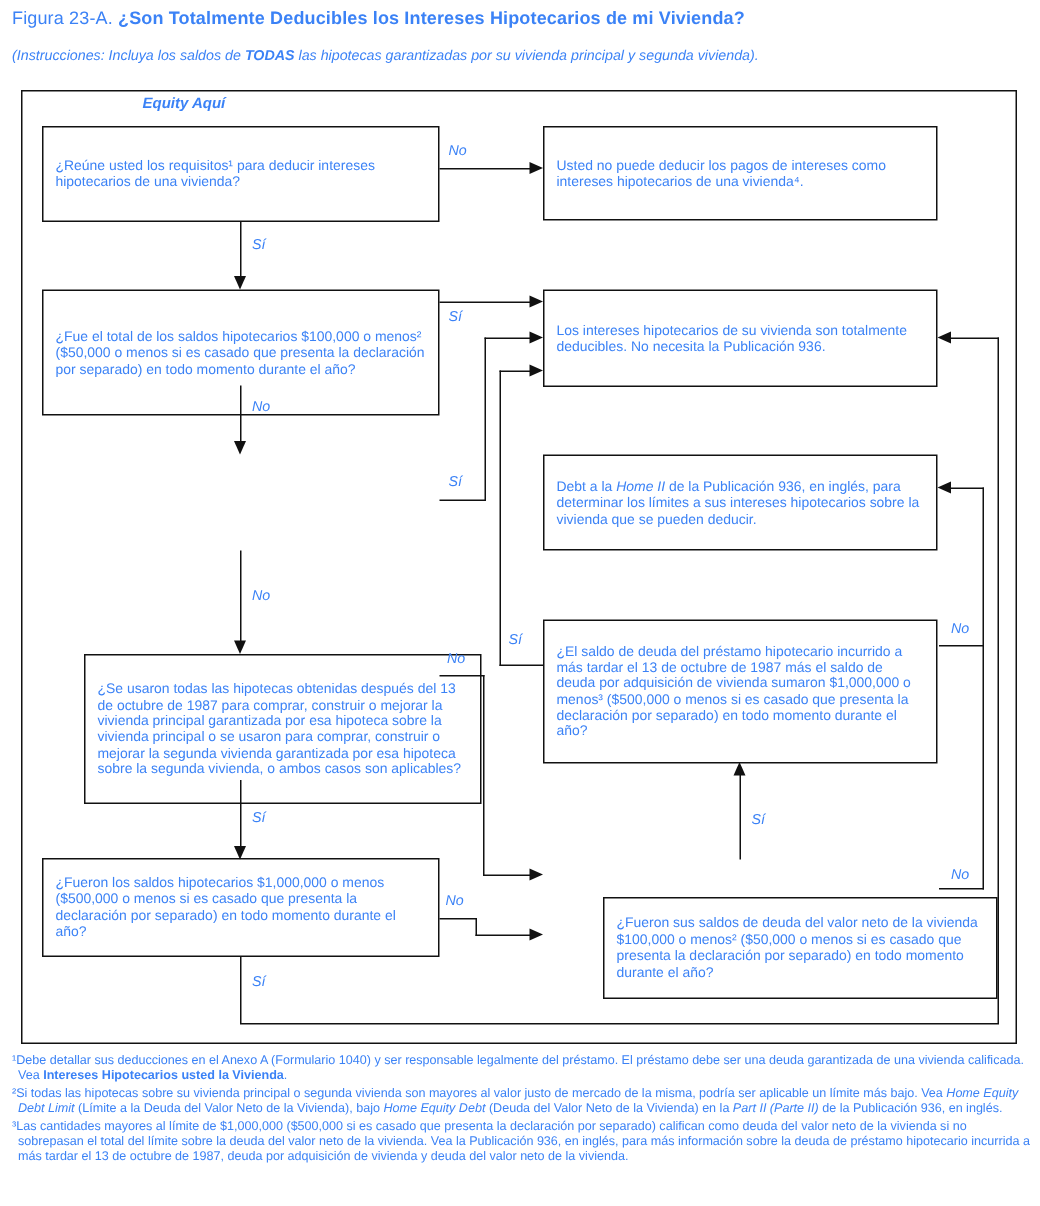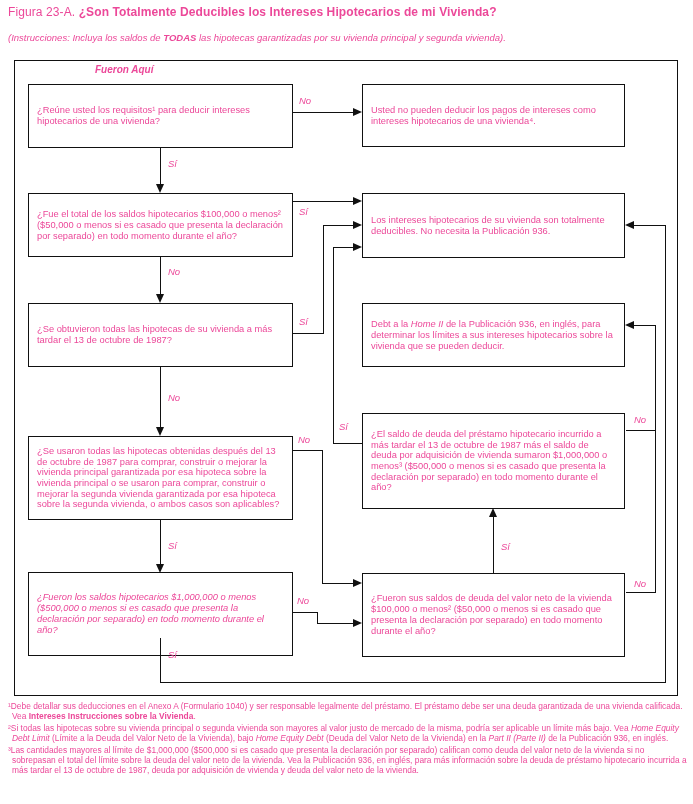--- a/index.html
+++ b/index.html
@@ -1,17 +1,17 @@
 <!DOCTYPE html>
 <html lang="es"><head>
 <meta charset="utf-8">
 <style>
   html,body{margin:0;padding:0;background:#fff;}
   #canvas{position:relative;width:693px;height:804px;background:#fff;overflow:hidden;
-          font-family:"Liberation Sans","DejaVu Sans",sans-serif;color:#ec4899;}
+          font-family:"Liberation Sans","DejaVu Sans",sans-serif;color:#3b82f6;}
   .title{position:absolute;left:8px;top:5px;font-size:12px;letter-spacing:.1px;}
   .instructions{position:absolute;left:8px;top:32px;font-size:9.5px;}
   .frame{position:absolute;left:14px;top:60px;width:664px;height:636px;border:1px solid #111;box-sizing:border-box;}
   .start{position:absolute;left:95px;top:64px;font-size:10px;font-weight:bold;font-style:italic;}
   .fbox{position:absolute;border:1px solid #111;background:#fff;box-sizing:border-box;
         display:flex;align-items:center;font-size:9.3px;line-height:11px;padding:4px 8px;}
   .lbox{left:28px;width:265px;}
   .rbox{left:362px;width:263px;}
   .tight{line-height:10.6px;}
   .hl,.vl{position:absolute;background:#111;}
@@ -30,51 +30,48 @@
 </style>
 </head>
 <body>
 
 <div id="canvas">
 
   <div class="title"><span>Figura 23-A. </span><span class="seg-b">¿Son Totalmente Deducibles los Intereses Hipotecarios de mi Vivienda?</span></div>
   <div class="instructions"><span class="seg-i">(Instrucciones: Incluya los saldos de </span><span class="seg-b seg-i">TODAS</span><span class="seg-i"> las hipotecas garantizadas por su vivienda principal y segunda vivienda).</span></div>
 
   <div class="frame"></div>
-  <div class="start">Fueron Aquí</div>
+  <div class="start">Equity Aquí</div>
 
   <div class="fbox lbox" style="top:84px;height:64px;">
     <span>¿Reúne usted los requisitos¹ para deducir intereses hipotecarios de una vivienda?</span>
   </div>
-  <div class="fbox lbox" style="top:193px;height:64px;">
+  <div class="fbox lbox" style="top:193px;height:84px;">
     <span>¿Fue el total de los saldos hipotecarios $100,000 o menos² ($50,000 o menos si es casado que presenta la declaración por separado) en todo momento durante el año?</span>
   </div>
-  <div class="fbox lbox" style="top:303px;height:64px;">
-    <span>¿Se obtuvieron todas las hipotecas de su vivienda a más tardar el 13 de octubre de 1987?</span>
-  </div>
-  <div class="fbox lbox tight" style="top:436px;height:84px;">
+  <div class="fbox lbox tight" style="top:436px;height:100px;margin-left:28px;">
     <span>¿Se usaron todas las hipotecas obtenidas después del 13 de octubre de 1987 para comprar, construir o mejorar la vivienda principal garantizada por esa hipoteca sobre la vivienda principal o se usaron para comprar, construir o mejorar la segunda vivienda garantizada por esa hipoteca sobre la segunda vivienda, o ambos casos son aplicables?</span>
   </div>
-  <div class="fbox lbox" style="top:572px;height:84px;font-style:italic;">
+  <div class="fbox lbox" style="top:572px;height:66px;">
     <span>¿Fueron los saldos hipotecarios $1,000,000 o menos ($500,000 o menos si es casado que presenta la declaración por separado) en todo momento durante el año?</span>
   </div>
 
   <div class="fbox rbox" style="top:84px;height:63px;">
-    <span>Usted no pueden deducir los pagos de intereses como intereses hipotecarios de una vivienda⁴.</span>
+    <span>Usted no puede deducir los pagos de intereses como intereses hipotecarios de una vivienda⁴.</span>
   </div>
   <div class="fbox rbox" style="top:193px;height:65px;justify-content:flex-end;">
     <span>Los intereses hipotecarios de su vivienda son totalmente deducibles. No necesita la Publicación 936.</span>
   </div>
   <div class="fbox rbox" style="top:303px;height:64px;">
     <span><span>Debt a la </span><span class="seg-i">Home II</span><span> de la Publicación 936, en inglés, para determinar los límites a sus intereses hipotecarios sobre la vivienda que se pueden deducir.</span></span>
   </div>
   <div class="fbox rbox tight" style="top:413px;height:96px;">
     <span>¿El saldo de deuda del préstamo hipotecario incurrido a más tardar el 13 de octubre de 1987 más el saldo de deuda por adquisición de vivienda sumaron $1,000,000 o menos³ ($500,000 o menos si es casado que presenta la declaración por separado) en todo momento durante el año?</span>
   </div>
-  <div class="fbox rbox" style="top:573px;height:84px;">
+  <div class="fbox rbox" style="top:598px;height:68px;margin-left:40px;">
     <span>¿Fueron sus saldos de deuda del valor neto de la vivienda $100,000 o menos² ($50,000 o menos si es casado que presenta la declaración por separado) en todo momento durante el año?</span>
   </div>
 
   <div class="hl" style="left:293px;top:112px;width:61px;"></div>
   <div class="ar right" style="left:353px;top:108px;"></div>
   <div class="lbl" style="left:299px;top:95px;">No</div>
 
   <div class="vl" style="left:160px;top:148px;height:37px;"></div>
   <div class="ar down" style="left:156px;top:184px;"></div>
   <div class="lbl" style="left:168px;top:158px;">Sí</div>
@@ -133,18 +130,18 @@
   <div class="hl" style="left:626px;top:430px;width:30px;"></div>
   <div class="lbl" style="left:634px;top:414px;">No</div>
 
   <div class="hl" style="left:333px;top:443px;width:29px;"></div>
   <div class="vl" style="left:333px;top:247px;height:197px;"></div>
   <div class="hl" style="left:333px;top:247px;width:21px;"></div>
   <div class="ar right" style="left:353px;top:243px;"></div>
   <div class="lbl" style="left:339px;top:421px;">Sí</div>
 
   <div class="footnotes">
-    <div class="fn"><span>¹Debe detallar sus deducciones en el Anexo A (Formulario 1040) y ser responsable legalmente del préstamo. El préstamo debe ser una deuda garantizada de una vivienda calificada. Vea </span><span class="seg-b">Intereses Instrucciones sobre la Vivienda</span><span>.</span></div>
+    <div class="fn"><span>¹Debe detallar sus deducciones en el Anexo A (Formulario 1040) y ser responsable legalmente del préstamo. El préstamo debe ser una deuda garantizada de una vivienda calificada. Vea </span><span class="seg-b">Intereses Hipotecarios usted la Vivienda</span><span>.</span></div>
     <div class="fn"><span>²Si todas las hipotecas sobre su vivienda principal o segunda vivienda son mayores al valor justo de mercado de la misma, podría ser aplicable un límite más bajo. Vea </span><span class="seg-i">Home Equity Debt Limit</span><span> (Límite a la Deuda del Valor Neto de la Vivienda), bajo </span><span class="seg-i">Home Equity Debt</span><span> (Deuda del Valor Neto de la Vivienda) en la </span><span class="seg-i">Part II (Parte II)</span><span> de la Publicación 936, en inglés.</span></div>
     <div class="fn"><span>³Las cantidades mayores al límite de $1,000,000 ($500,000 si es casado que presenta la declaración por separado) califican como deuda del valor neto de la vivienda si no sobrepasan el total del límite sobre la deuda del valor neto de la vivienda. Vea la Publicación 936, en inglés, para más información sobre la deuda de préstamo hipotecario incurrida a más tardar el 13 de octubre de 1987, deuda por adquisición de vivienda y deuda del valor neto de la vivienda.</span></div>
   </div>
 
 </div>
 
 </body></html>

